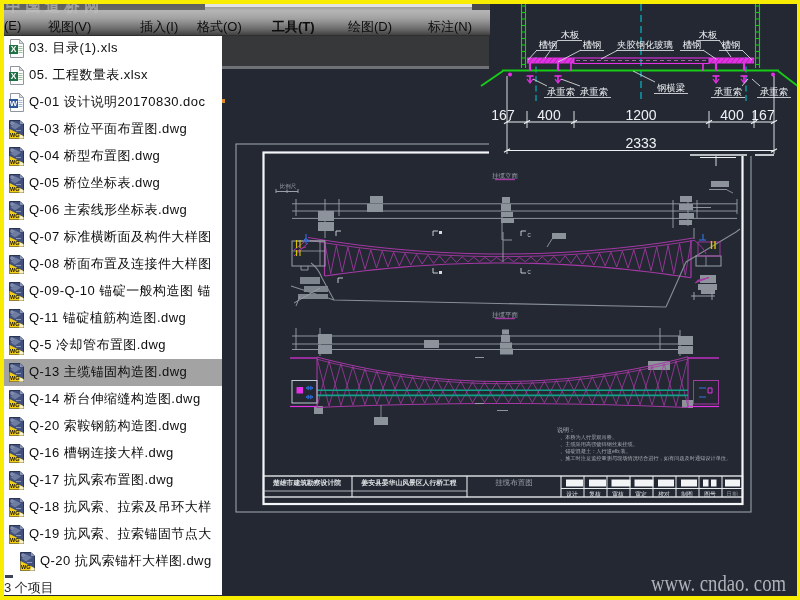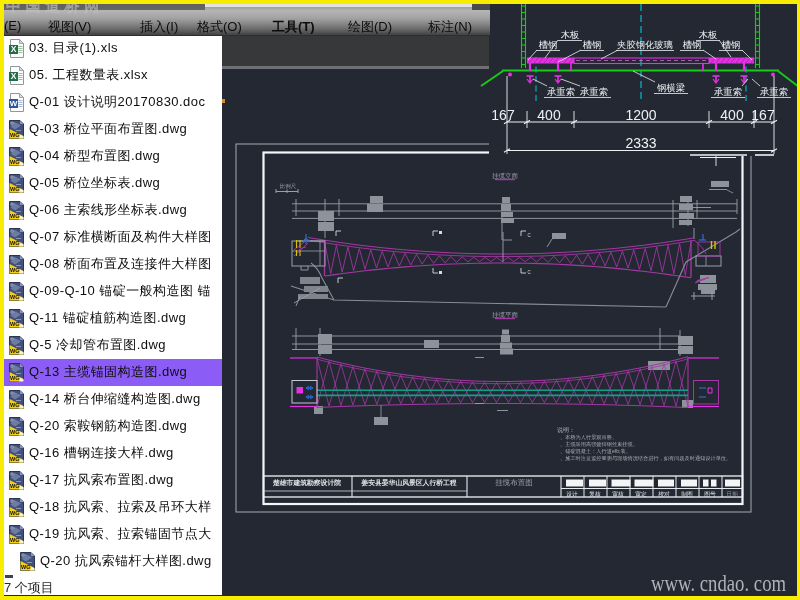--- a/index.html
+++ b/index.html
@@ -527,21 +527,21 @@
 <path d="M11 0.5 L11 4 L14.5 4 Z" fill="#8d98b8"></path>
 <polygon points="1.5,6.5 6.5,2.5 12,5.5 6,9.5" fill="#6f7ca2"></polygon>
 <path d="M2 3 h4 M7 10.5 h5" stroke="#8d98b8" stroke-width="1"></path>
 <circle cx="3" cy="3.2" r="1.3" fill="none" stroke="#9aa4c0" stroke-width="0.9"></circle>
 <path d="M11.5 14.5 L14.5 16.5 V18.5 H10 Z" fill="#faf3d0"></path>
 <text x="1" y="17.3" font-family="Liberation Sans" font-size="5.5" font-weight="bold" fill="#111" text-anchor="start">WG</text>
 </svg>
         </span>
         <span class="rtx">Q-5 冷却管布置图.dwg</span>
       </div>
-<div class="row" style="top:322.5px;background:#8b5cf6;">
+<div class="row" style="top:322.5px;background:#a3a3a3;">
         <span class="ric">
           <svg width="15" height="19" viewBox="0 0 15 19">
 <path d="M0.5 0.5 H11 L14.5 4 V18.5 H0.5 Z" fill="#41507c" stroke="#2b3552" stroke-width="1"></path>
 <path d="M0.5 9 L14.5 16 V18.5 H0.5 Z" fill="#f4ce16"></path>
 <path d="M11 0.5 L11 4 L14.5 4 Z" fill="#8d98b8"></path>
 <polygon points="1.5,6.5 6.5,2.5 12,5.5 6,9.5" fill="#6f7ca2"></polygon>
 <path d="M2 3 h4 M7 10.5 h5" stroke="#8d98b8" stroke-width="1"></path>
 <circle cx="3" cy="3.2" r="1.3" fill="none" stroke="#9aa4c0" stroke-width="0.9"></circle>
 <path d="M11.5 14.5 L14.5 16.5 V18.5 H10 Z" fill="#faf3d0"></path>
 <text x="1" y="17.3" font-family="Liberation Sans" font-size="5.5" font-weight="bold" fill="#111" text-anchor="start">WG</text>
@@ -650,16 +650,16 @@
 <circle cx="3" cy="3.2" r="1.3" fill="none" stroke="#9aa4c0" stroke-width="0.9"></circle>
 <path d="M11.5 14.5 L14.5 16.5 V18.5 H10 Z" fill="#faf3d0"></path>
 <text x="1" y="17.3" font-family="Liberation Sans" font-size="5.5" font-weight="bold" fill="#111" text-anchor="start">WG</text>
 </svg>
         </span>
         <span class="rtx">Q-20 抗风索锚杆大样图.dwg</span>
       </div>
   </div>
   <div id="dash21"></div>
   <div style="position:absolute;left:222px;top:99px;width:3px;height:4px;background:#d98a2b;"></div>
-  <div id="statusbar">7 个项目</div>
+  <div id="statusbar">3 个项目</div>
   <div id="cndao">www. cndao. com</div>
   <div id="border"></div>
 </div>
 
 </body></html>

